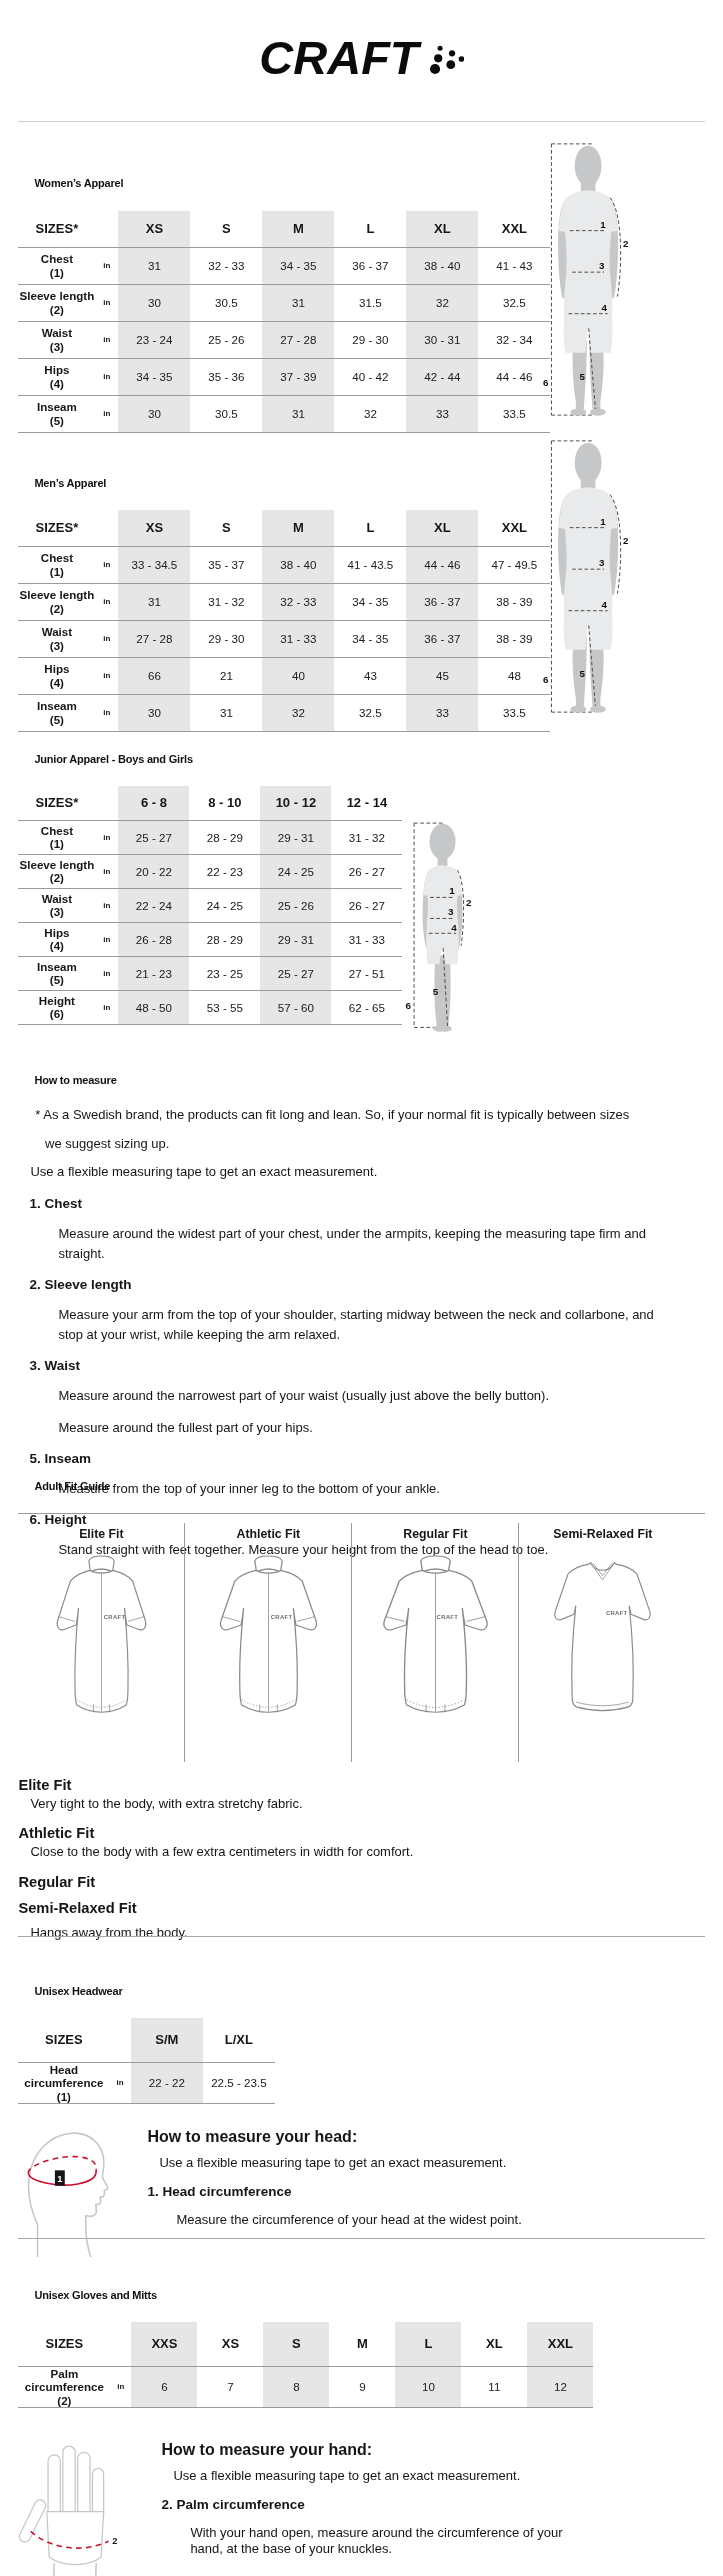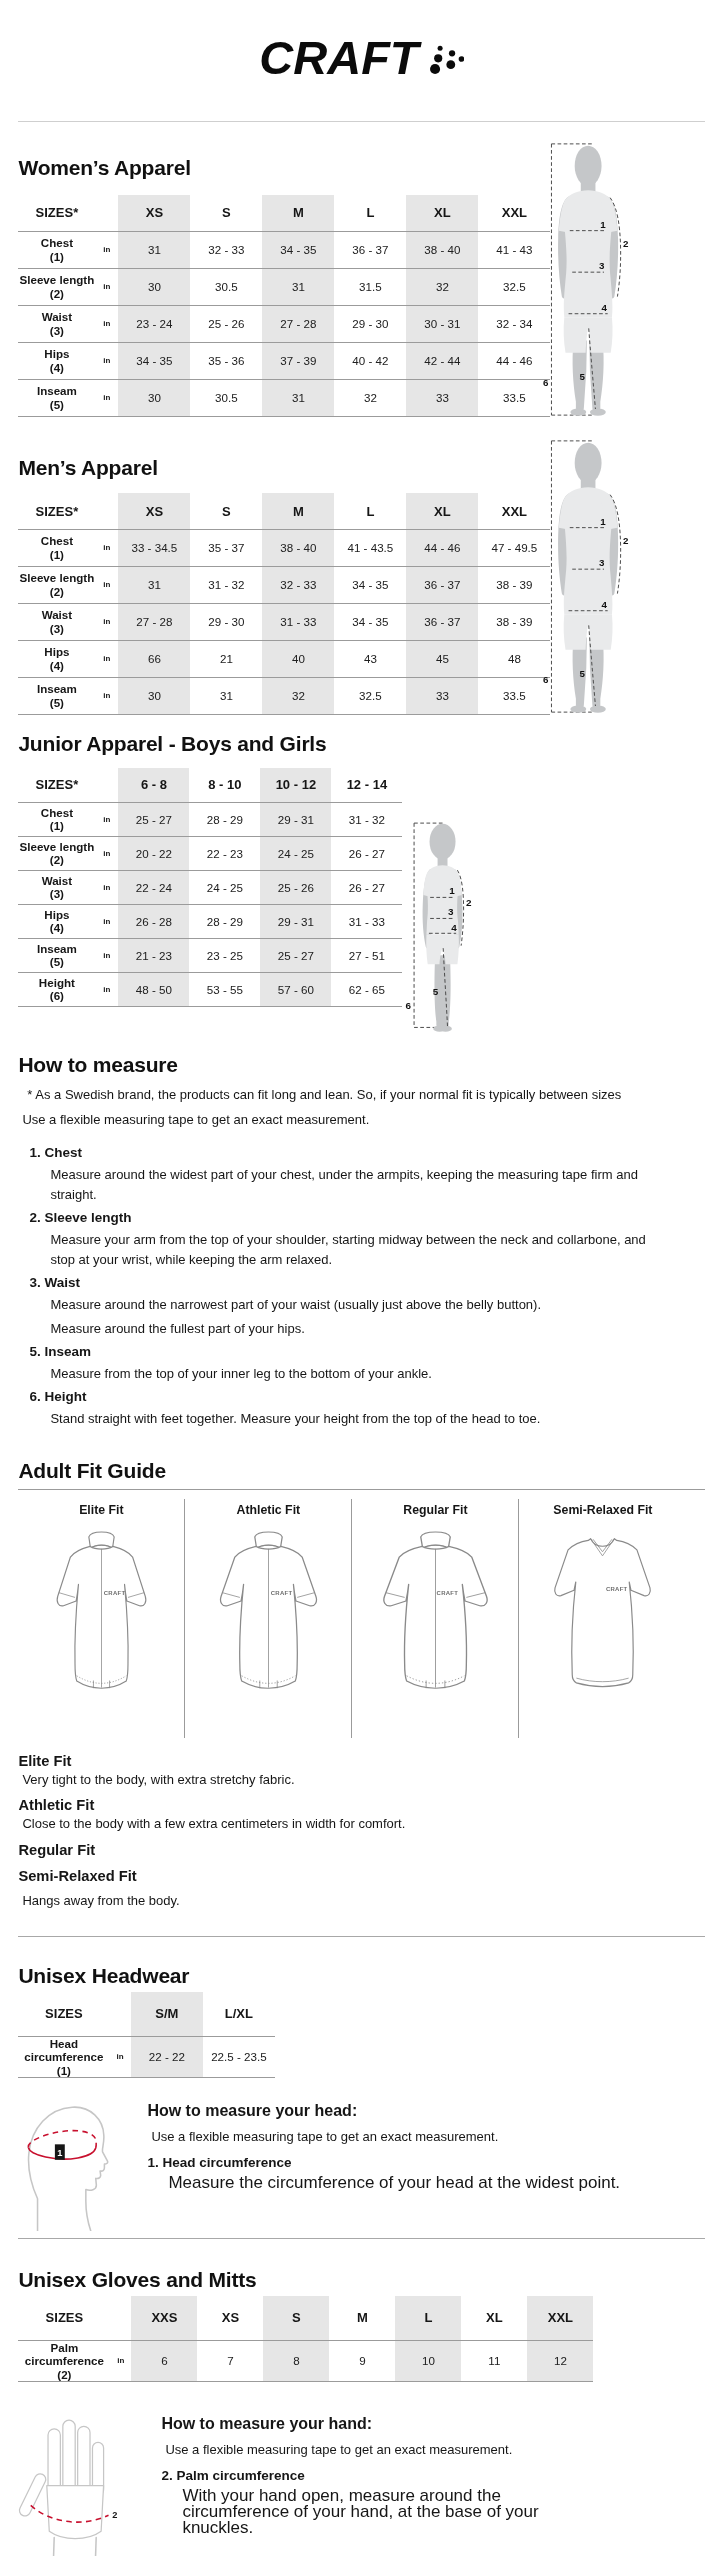--- a/index.html
+++ b/index.html
@@ -1,21 +1,21 @@
 <!DOCTYPE html>
 <html style="font-size:9.8px"><head>
 <meta charset="utf-8">
 <style>
   html,body{margin:0;padding:0;background:#fff;}
   .page{position:relative;width:723px;height:2576px;background:#fff;overflow:hidden;
         font-family:"Liberation Sans","DejaVu Sans",sans-serif;color:#161616;}
   .abs{position:absolute;left:18.4px;width:687px;}
-  h2.sec{margin:0;font-size:21px;line-height:21px;font-weight:700;letter-spacing:-0.2px;color:#111;}
+  h2.sec{margin:16px;font-size:11px;line-height:21px;font-weight:700;letter-spacing:-0.2px;color:#111;}
   h3{margin:0;font-weight:700;}
-  p{margin:4px;}
+  p{margin:12px;}
 
   
   .logo-wrap{position:absolute;top:28px;left:0;width:723px;display:flex;justify-content:center;}
   .logo{display:flex;align-items:center;gap:6.1px;}
   .logo-text{font-size:47px;font-weight:700;font-style:italic;letter-spacing:0px;color:#0b0b0b;line-height:59px;}
   .logo-dots{width:39px;height:32px;margin-top:3.7px;}
   .rule-light{position:absolute;left:18.4px;width:687px;height:0;border-top:0.6px solid #cfcfcf;}
   .rule-mid{position:absolute;left:18.4px;width:687px;height:0;border-top:1.2px solid #a8a8a8;}
 
   
@@ -67,21 +67,21 @@
   .fit-desc.gap p{margin-top:7.4px;}
 
   
   .measure-block{display:flex;align-items:flex-start;}
   .mb-head{margin-top:23px;} .mb-hand{margin-top:32px;}
   .mb-art{flex:none;}
   .mb-text{padding-left:28px;}
   .mb-text h3{font-size:16px;line-height:19.6px;}
   .mb-text .tape{margin-top:8px;}
   .mb-item-title{font-size:13.5px;font-weight:700;line-height:17px;margin-top:8.6px;}
-  .mb-item-desc{font-size:17px;line-height:16px;padding-left:17px;}
+  .mb-item-desc{font-size:13px;line-height:16px;padding-left:17px;}
   .mb-hand .mb-item-desc{max-width:405px;}
   .outline{fill:none;stroke:#c6c6c6;stroke-width:2.5;stroke-linejoin:round;stroke-linecap:round;}
   .outline-f{fill:#fff;stroke:#c6c6c6;stroke-width:2;stroke-linejoin:round;}
   .reddash{fill:none;stroke:#c8102e;stroke-width:2.5;stroke-dasharray:9 7;}
   .redsolid{fill:none;stroke:#c8102e;stroke-width:2.5;}
   .jline{fill:#fff;stroke:#8a8a8a;stroke-width:2;stroke-linejoin:round;}
   .jthin{fill:none;stroke:#8a8a8a;stroke-width:1.3;}
 </style>
 </head>
 <body>
@@ -414,20 +414,21 @@
         </tbody>
       </table>
   </section>
   <svg class="fig" style="top:807px;left:405px;width:72px;height:226px" viewBox="0 0 115 365">
       <use href="#figChild"></use>
     </svg>
 
   <section class="abs" style="top:1054px">
     <h2 class="sec">How to measure</h2>
     <p class="note">* As a Swedish brand, the products can fit long and lean. So, if your normal fit is typically between sizes</p>
+    <p class="note note2">we suggest sizing up.</p>
     <p class="tape">Use a flexible measuring tape to get an exact measurement.</p>
     <div class="hm-list">
       <div class="hm-item">
         <div class="hm-title"><span>1.</span> <span>Chest</span></div>
         <p class="hm-desc">Measure around the widest part of your chest, under the armpits, keeping the measuring tape firm and straight.</p>
       </div>
       <div class="hm-item">
         <div class="hm-title"><span>2.</span> <span>Sleeve length</span></div>
         <p class="hm-desc">Measure your arm from the top of your shoulder, starting midway between the neck and collarbone, and stop at your wrist, while keeping the arm relaxed.</p>
       </div>

